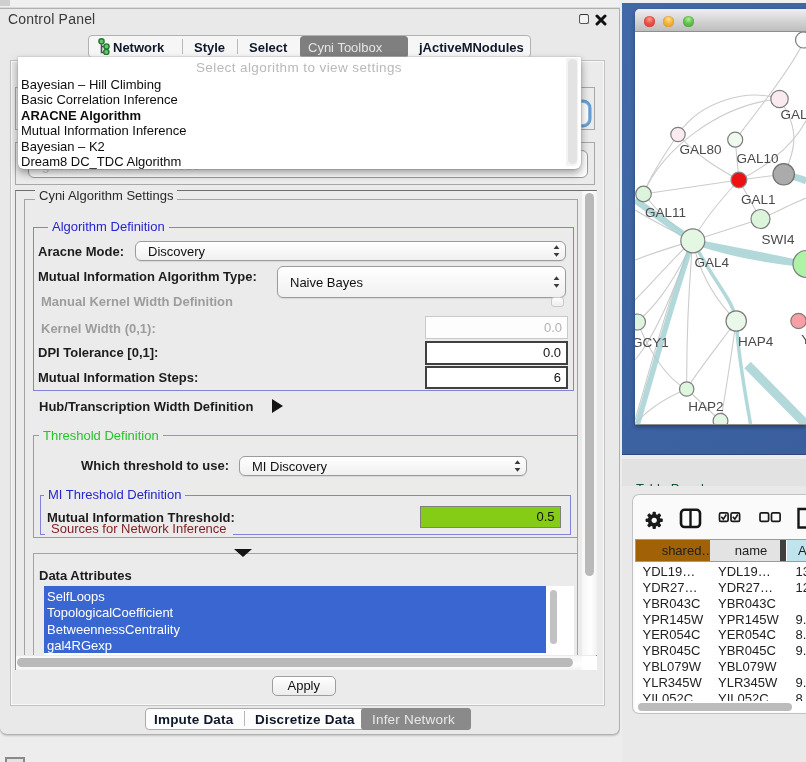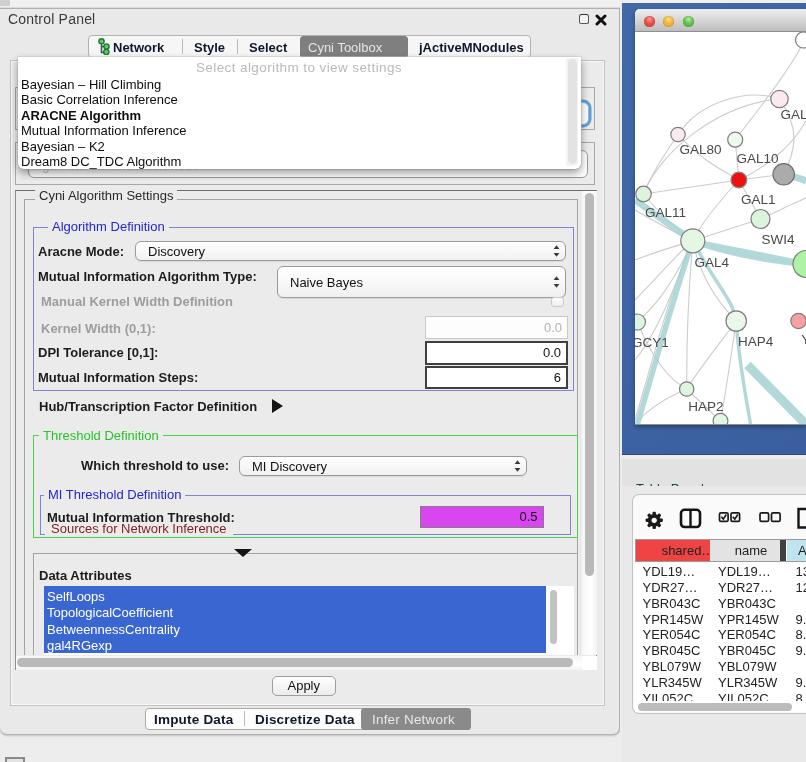--- a/index.html
+++ b/index.html
@@ -91,38 +91,38 @@
 </div>
 <div class="a lbl b gray" style="left:41px;top:294px">Manual Kernel Width Definition</div>
 <div class="a" style="left:550.5px;top:296.5px;width:13px;height:10.5px;border:1px solid #c9c9c9;border-radius:3px;background:linear-gradient(#fdfdfd,#ededed)"></div>
 <div class="a lbl b gray" style="left:41px;top:320.5px">Kernel Width (0,1):</div>
 <div class="a dfield" style="left:425px;top:315.5px;width:143px;height:23px;line-height:21px">0.0</div>
 <div class="a lbl b" style="left:38px;top:345px">DPI Tolerance [0,1]:</div>
 <div class="a field" style="left:425px;top:340.5px;width:143px;height:24px;line-height:20px">0.0</div>
 <div class="a lbl b" style="left:38px;top:369.5px">Mutual Information Steps:</div>
 <div class="a field" style="left:425px;top:365.5px;width:143px;height:23px;line-height:19px">6</div>
 
-<div class="a lbl b" style="left:39px;top:398.5px">Hub/Transcription Factor Definition</div>
+<div class="a lbl b" style="left:39px;top:398.5px">Hub/Transcription Width Definition</div>
 <div class="a" style="left:272px;top:399px;width:0;height:0;border-left:11.5px solid #141414;border-top:7px solid transparent;border-bottom:7px solid transparent"></div>
 
 <div class="a" style="left:32.5px;top:435px;width:545px;height:103px;border:1px solid #49d549"></div>
 <div class="a tt" style="left:39px;top:428.5px;color:#27c427">Threshold Definition</div>
 <div class="a lbl b" style="left:81px;top:458px">Which threshold to use:</div>
 <div class="a combo" style="left:239px;top:455.5px;width:288px;height:20px">
  <span class="ct">MI Discovery</span>
  <svg width="7" height="12" viewBox="0 0 7 12">
       <path d="M3.5 0.2 L6.4 4 H0.6Z" fill="#3a3a3a"></path>
       <path d="M3.5 11.8 L6.4 8 H0.6Z" fill="#3a3a3a"></path>
     </svg>
 </div>
 
 <div class="a" style="left:40px;top:494.5px;width:530.5px;height:40px;border:1px solid #8282d8"></div>
 <div class="a tt" style="left:44px;top:488px;color:#2525cf">MI Threshold Definition</div>
 <div class="a lbl b" style="left:47px;top:510px">Mutual Information Threshold:</div>
-<div class="a" style="left:419.5px;top:506px;width:124px;height:22px;background:#d946ef;border:1.5px solid #7f7f7f;font-size:13px;color:#111;text-align:right;padding-right:5px;line-height:19px">0.5</div>
+<div class="a" style="left:419.5px;top:506px;width:141px;height:22px;background:#84cc16;border:1.5px solid #7f7f7f;font-size:13px;color:#111;text-align:right;padding-right:5px;line-height:19px">0.5</div>
 
 <div class="a" style="left:33px;top:552.5px;width:544.5px;height:102.5px;border:1px solid #a3a3a3;border-bottom:none"></div>
 <div class="a tt" style="left:45px;top:522px;color:#7f1d1d;padding:0 6px">Sources for Network Inference</div>
 <div class="a" style="left:234px;top:549px;width:0;height:0;border-top:8.5px solid #141414;border-left:9.5px solid transparent;border-right:9.5px solid transparent"></div>
 <div class="a lbl b" style="left:39px;top:568px">Data Attributes</div>
 
 <div class="a" style="left:44px;top:586px;width:529.5px;height:69px;background:#fff"></div>
 <div class="a" style="left:44px;top:586px;width:501.5px;height:66.5px;background:#3a66d1"></div>
 <div class="a" style="left:47px;top:588.5px;font-size:13px;color:#fff;line-height:16.6px;white-space:nowrap">SelfLoops<br>TopologicalCoefficient<br>BetweennessCentrality<br>gal4RGexp</div>
 <div class="a" style="left:550px;top:590px;width:7px;height:53.5px;background:#c2c2c2;border-radius:3.5px"></div>
@@ -258,21 +258,21 @@
   <rect x="87" y="5.8" width="8.6" height="8.6" rx="1.5"></rect>
   <path d="M77.3 9.8 l2 2.3 3-4.6" stroke-width="1.6"></path>
   <path d="M88.8 9.8 l2 2.3 3-4.6" stroke-width="1.6"></path>
   <rect x="116" y="5.8" width="8.6" height="8.6" rx="1.5"></rect>
   <rect x="127.5" y="5.8" width="8.6" height="8.6" rx="1.5"></rect>
  </g>
  <path d="M154.5 2 h9 l5 5 v13.5 h-14 Z" fill="none" stroke="#141414" stroke-width="2.4"></path>
 </svg>
 
 <div class="a" style="left:635px;top:539px;width:171px;height:22.7px;border:1px solid #9b9b9b;border-right:none">
- <div class="a" style="left:0;top:0;width:92px;height:100%;background:#ef4444;border-right:1px solid #9b9b9b;text-align:center;font-size:13px;color:#222;line-height:21px;padding-left:13px">shared…</div>
+ <div class="a" style="left:0;top:0;width:92px;height:100%;background:#a16207;border-right:1px solid #9b9b9b;text-align:center;font-size:13px;color:#222;line-height:21px;padding-left:13px">shared…</div>
  <div class="a" style="left:74px;top:0;width:76px;height:100%;background:#e3e3e3;border-right:6px solid #404040;text-align:center;font-size:13px;color:#222;line-height:21px;padding-left:12px">name</div>
  <div class="a" style="left:151px;top:0;width:22px;height:100%;background:#c0e4ee;font-size:13px;color:#222;line-height:21px;padding-left:11px">A</div>
 </div>
 
 <div class="a" style="left:635px;top:561.7px;width:171px;height:139px;background:#fff;overflow:hidden">
  <div class="cell" style="left:7.5px;top:2.5px;line-height:15.8px">YDL19…<br>YDR27…<br>YBR043C<br>YPR145W<br>YER054C<br>YBR045C<br>YBL079W<br>YLR345W<br>YIL052C</div>
  <div class="cell" style="left:83px;top:2.5px;line-height:15.8px">YDL19…<br>YDR27…<br>YBR043C<br>YPR145W<br>YER054C<br>YBR045C<br>YBL079W<br>YLR345W<br>YIL052C</div>
  <div class="cell" style="left:160.5px;top:2.5px;line-height:15.8px">13<br>12<br>&nbsp;<br>9.<br>8.<br>9.<br>&nbsp;<br>9.<br>8.</div>
 </div>
 

